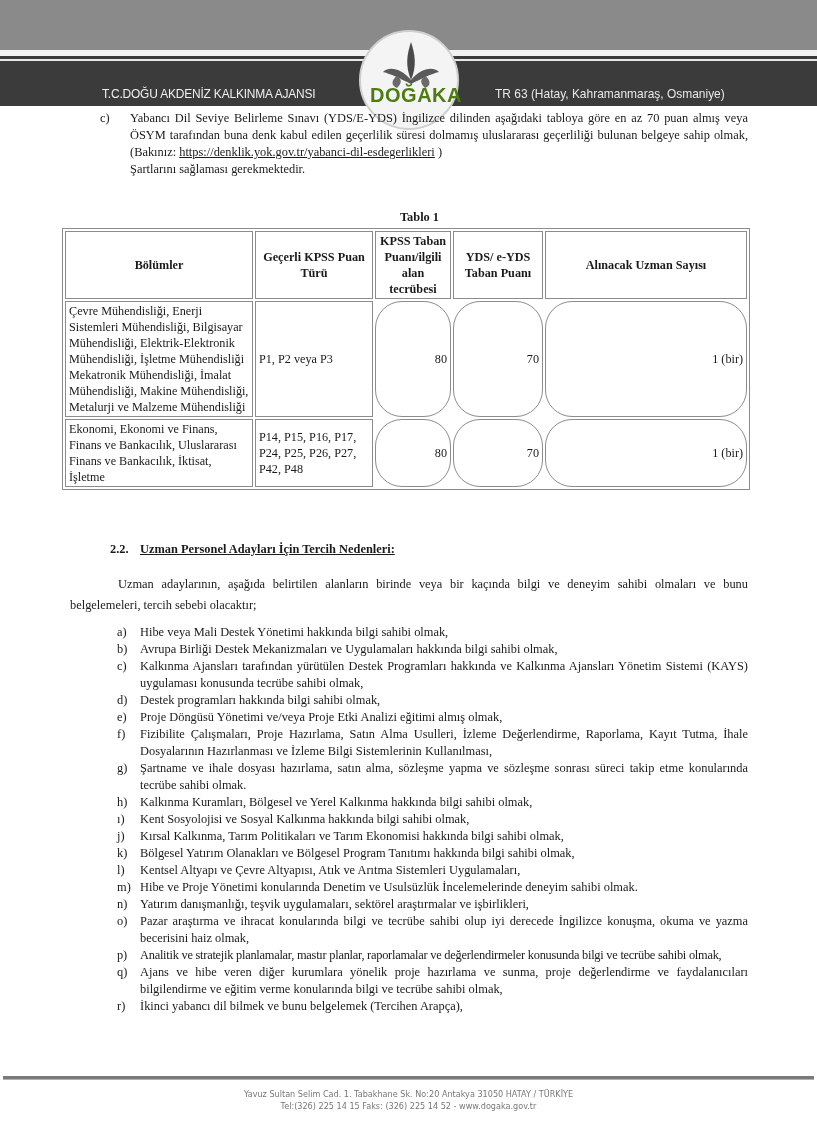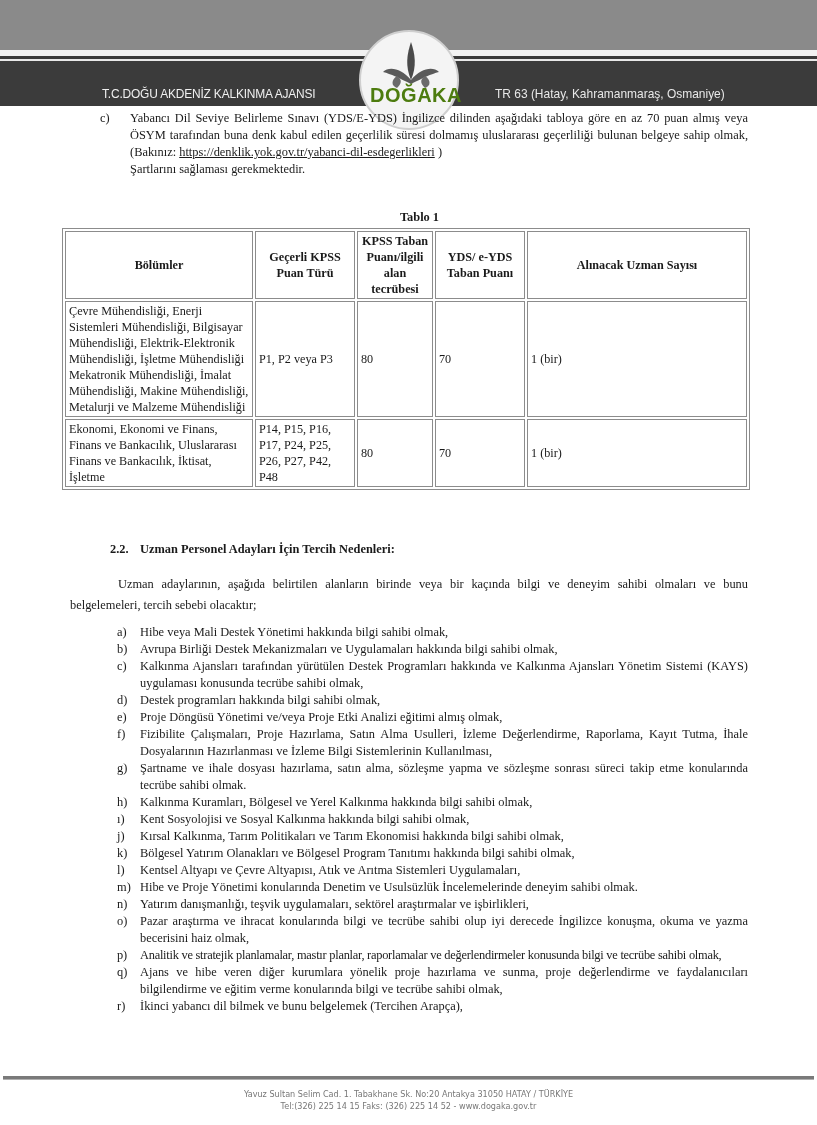--- a/index.html
+++ b/index.html
@@ -32,27 +32,27 @@
 
   .tablo-title { position: absolute; left: 0; width: 817px; top: 210px; text-align: center; font-weight: bold; font-size: 12.4px; margin-left: 11px; }
 
   
   table.kpss { position: absolute; left: 62px; top: 228px; width: 688px; border-collapse: separate; border-spacing: 2px;
     border: 1px solid #8c8c8c; font-size: 12.2px; line-height: 16px; }
   table.kpss td, table.kpss th { border: 1px solid #8c8c8c; padding: 1px 3px; vertical-align: middle; }
   table.kpss th { font-weight: bold; text-align: center; }
   .title-row th { height: 30px; }
   .hdr-row th { height: 68px; }
-  .c { text-align: left; }
+  .c { text-align: right; border-radius: 27px; }
   .row1 td { height: 102px; }
   .row2 td { height: 52px; }
   .total-row td { height: 30px; font-weight: bold; text-align: center; }
 
   
-  .sec-title { position: absolute; left: 110px; top: 542px; font-weight: bold; font-size: 12.4px; }
+  .sec-title { position: absolute; left: 110px; top: 542px; font-weight: bold; font-size: 12.4px; text-decoration: underline; }
   .sec-title .num { display: inline-block; width: 30px; }
   .intro { position: absolute; left: 70px; top: 574px; width: 678px; text-indent: 48px; line-height: 21px; }
 
   .list { position: absolute; left: 117px; top: 624px; width: 631px; list-style: none; }
   .list li { position: relative; padding-left: 23px; margin-bottom: 0; }
   .list li .lbl { position: absolute; left: 0; top: 0; }
 
   
   .footer-line { position: absolute; left: 3px; top: 1076px; width: 811px; height: 4px; background: #7a7a7a; border-bottom: 1px solid #b0b0b0; }
   .footer-text { position: absolute; left: 0; top: 1088px; width: 817px; text-align: center;
@@ -89,21 +89,21 @@
     <span>Yabancı Dil Seviye Belirleme Sınavı (YDS/E-YDS) İngilizce dilinden aşağıdaki tabloya göre en az 70 puan almış veya ÖSYM tarafından buna denk kabul edilen geçerlilik süresi dolmamış uluslararası geçerliliği bulunan belgeye sahip olmak, (Bakınız: </span><span class="url">https://denklik.yok.gov.tr/yabanci-dil-esdegerlikleri</span><span> )</span>
   </div>
   <div>Şartlarını sağlaması gerekmektedir.</div>
 </div>
 
 <div class="tablo-title">Tablo 1</div>
 <table class="kpss">
   <tbody>
   <tr class="hdr-row">
     <th style="width:188px">Bölümler</th>
-    <th style="width:100px">Geçerli KPSS Puan Türü</th>
+    <th style="width:118px">Geçerli KPSS Puan Türü</th>
     <th style="width:76px">KPSS Taban Puanı/ilgili alan tecrübesi</th>
     <th style="width:90px">YDS/ e-YDS Taban Puanı</th>
     <th>Alınacak Uzman Sayısı</th>
   </tr>
   <tr class="row1">
     <td>Çevre Mühendisliği, Enerji Sistemleri Mühendisliği, Bilgisayar Mühendisliği, Elektrik-Elektronik Mühendisliği, İşletme Mühendisliği Mekatronik Mühendisliği, İmalat Mühendisliği, Makine Mühendisliği, Metalurji ve Malzeme Mühendisliği</td>
     <td>P1, P2 veya P3</td>
     <td class="c">80</td>
     <td class="c">70</td>
     <td class="c">1 (bir)</td>

